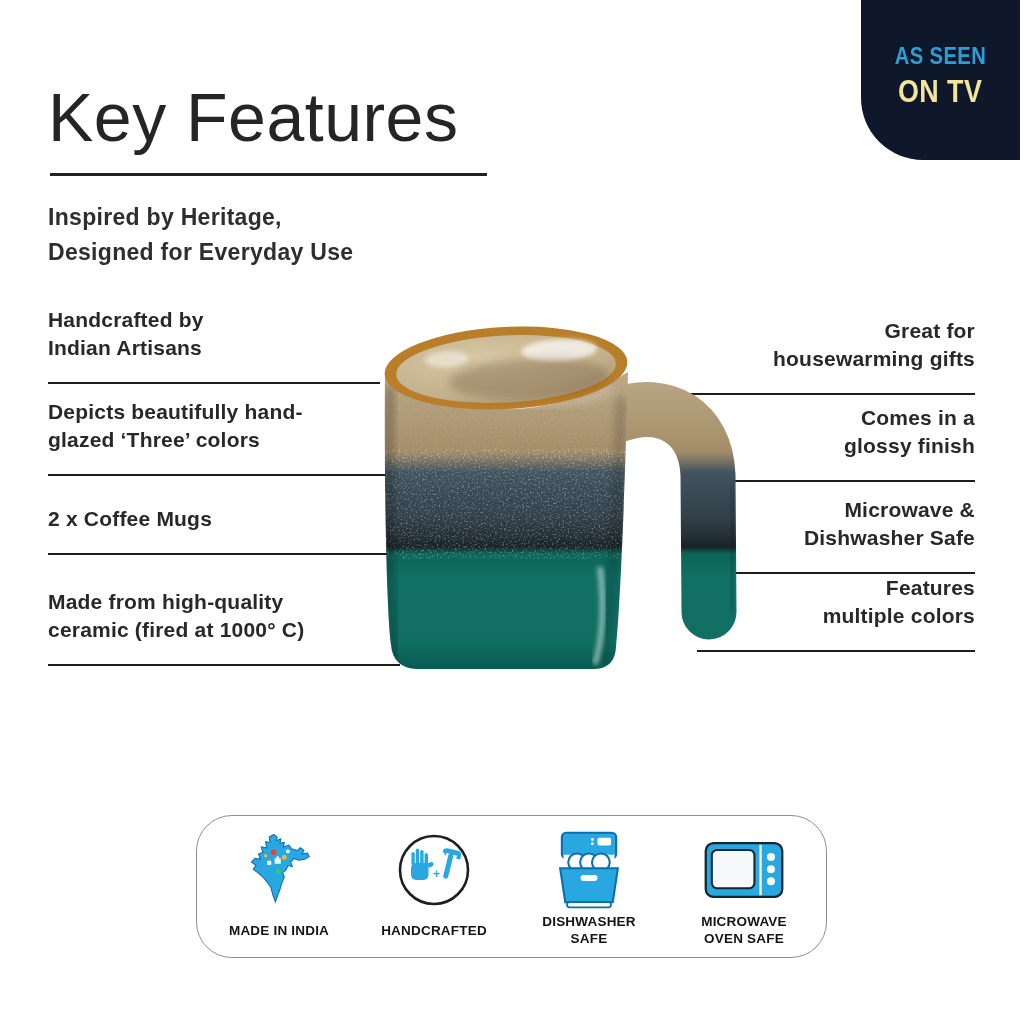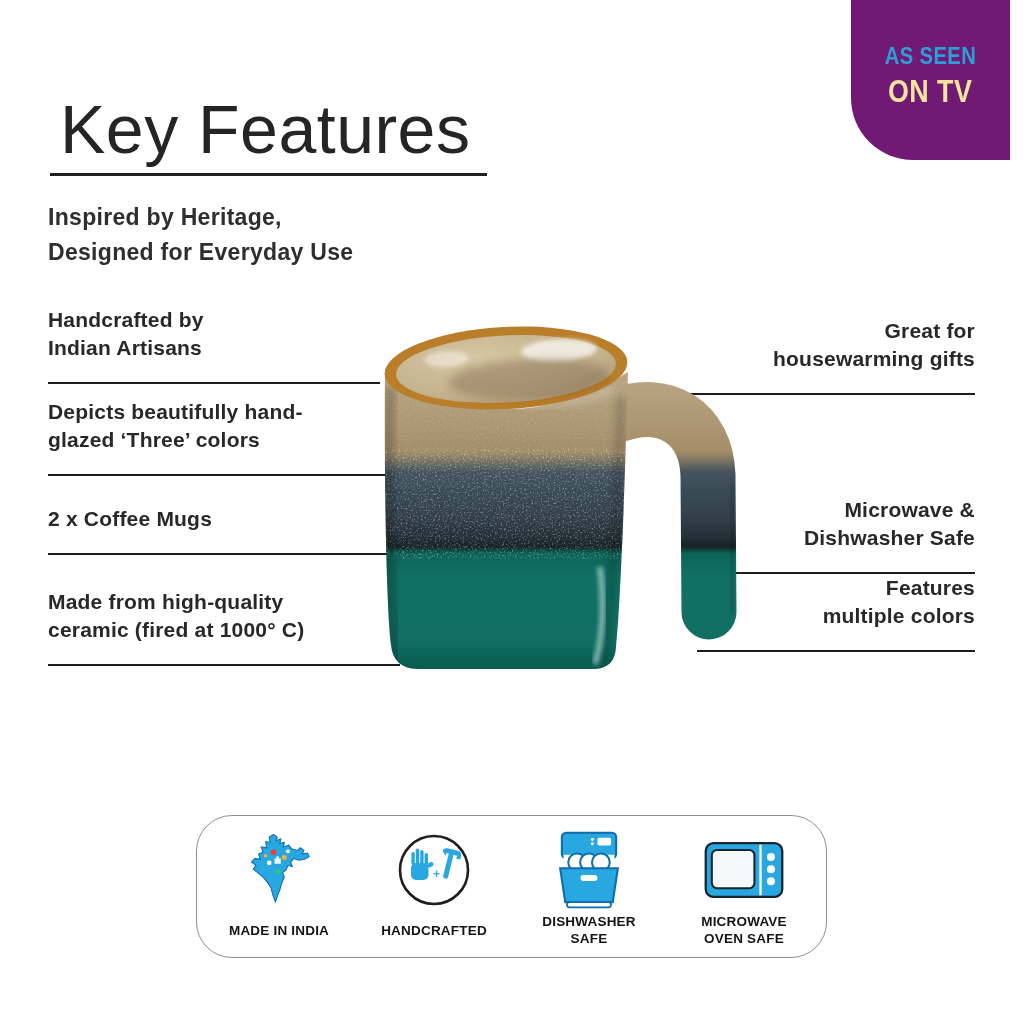--- a/index.html
+++ b/index.html
@@ -1,27 +1,27 @@
 <!DOCTYPE html>
 <html><head>
 <meta charset="utf-8">
 <style>
   html,body{margin:0;padding:0;background:#ffffff;}
   .canvas{position:relative;width:1024px;height:1024px;background:#ffffff;overflow:hidden;
           font-family:"Liberation Sans","DejaVu Sans",sans-serif;color:#262626;}
 
   
   .title{position:absolute;left:48px;top:78px;font-size:68px;font-weight:500;
-         letter-spacing:0.5px;color:#252525;margin:12px;}
+         letter-spacing:0.5px;color:#252525;margin:0;}
   .title-rule{position:absolute;left:50px;top:173px;width:437px;height:3px;background:#222;}
   .subtitle{position:absolute;left:48px;top:200px;font-size:23px;font-weight:700;
             line-height:1.5;color:#2e2e2e;white-space:pre-line;margin:0;letter-spacing:0.3px;}
 
   
-  .tv-badge{position:absolute;top:0;right:14px;width:159px;height:160px;background:#701a75;
+  .tv-badge{position:absolute;top:0;right:4px;width:159px;height:160px;background:#0f172a;
             border-bottom-left-radius:62px;display:flex;flex-direction:column;
             align-items:center;justify-content:center;padding-bottom:8px;box-sizing:border-box;}
   .tv-line1{display:inline-block;transform:scaleX(.84);font-size:24px;font-weight:800;
             letter-spacing:0.5px;color:#2d9fd6;}
   .tv-line2{display:inline-block;transform:scaleX(.84);font-size:32px;font-weight:800;
             letter-spacing:0.5px;color:#f3e59c;margin-top:3px;}
 
   
   .feature{position:absolute;font-size:21px;font-weight:600;line-height:1.33;
            color:#282828;white-space:pre-line;border-bottom:2.5px solid #1d1d1d;
@@ -68,20 +68,22 @@
 
   <div class="feature f-left" id="fl0">Handcrafted by
 Indian Artisans</div>
   <div class="feature f-left" id="fl1">Depicts beautifully hand-
 glazed ‘Three’ colors</div>
   <div class="feature f-left" id="fl2">2 x Coffee Mugs</div>
   <div class="feature f-left" id="fl3">Made from high-quality
 ceramic (fired at 1000° C)</div>
   <div class="feature f-right" id="fr0">Great for
 housewarming gifts</div>
+  <div class="feature f-right" id="fr1">Comes in a
+glossy finish</div>
   <div class="feature f-right" id="fr2">Microwave &amp;
 Dishwasher Safe</div>
   <div class="feature f-right" id="fr3">Features
 multiple colors</div>
 
   <svg class="mug-svg" width="430" height="380" viewBox="0 0 430 380">
     <defs>
       <linearGradient id="bands" gradientUnits="userSpaceOnUse" x1="0" y1="0" x2="0" y2="380">
         <stop offset="0.153" stop-color="#bba886"></stop>
         <stop offset="0.316" stop-color="#ab9571"></stop>

